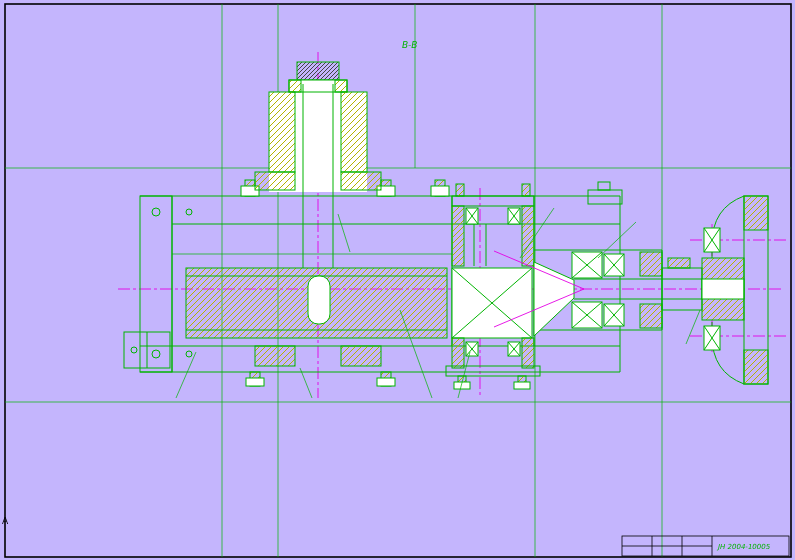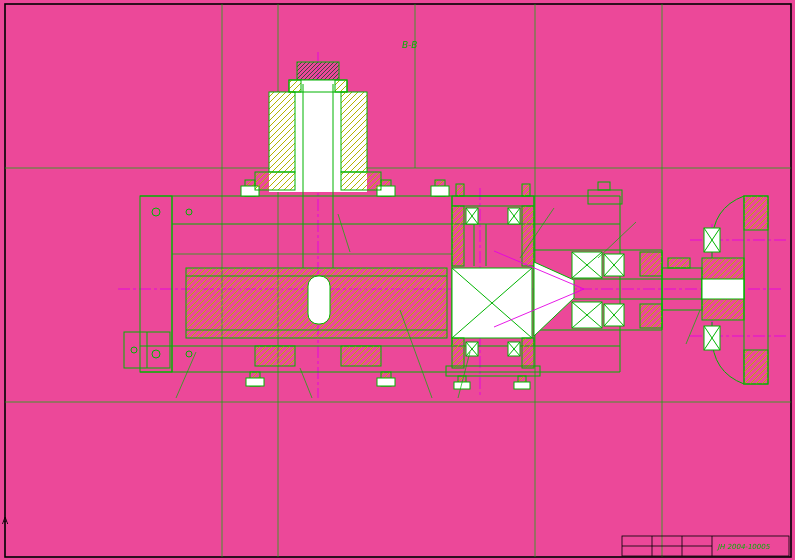--- a/index.html
+++ b/index.html
@@ -1,16 +1,16 @@
 <!DOCTYPE html>
 <html><head>
 <meta charset="utf-8">
 <style>
   html,body{margin:0;padding:0;background:#fff;}
-  .sheet{position:relative;width:795px;height:560px;background:#ec4899;overflow:hidden;
+  .sheet{position:relative;width:795px;height:560px;background:#c4b5fd;overflow:hidden;
          font-family:"DejaVu Sans", sans-serif;}
   svg{position:absolute;left:0;top:0;}
   .k  {stroke:#000000;fill:none;stroke-width:1.6;}
   .k1 {stroke:#000000;fill:none;stroke-width:0.8;}
   .g  {stroke:#00b400;fill:none;stroke-width:1;}
   .gthin{stroke:#00b400;fill:none;stroke-width:0.7;}
   .gf {stroke:#00b400;fill:#ffffff;stroke-width:1;}
   .gh {stroke:#00b400;fill:url(#hOlive);stroke-width:1;}
   .gd {stroke:#00b400;fill:url(#hDark);stroke-width:1;}
   .wf {fill:#ffffff;stroke:none;}

